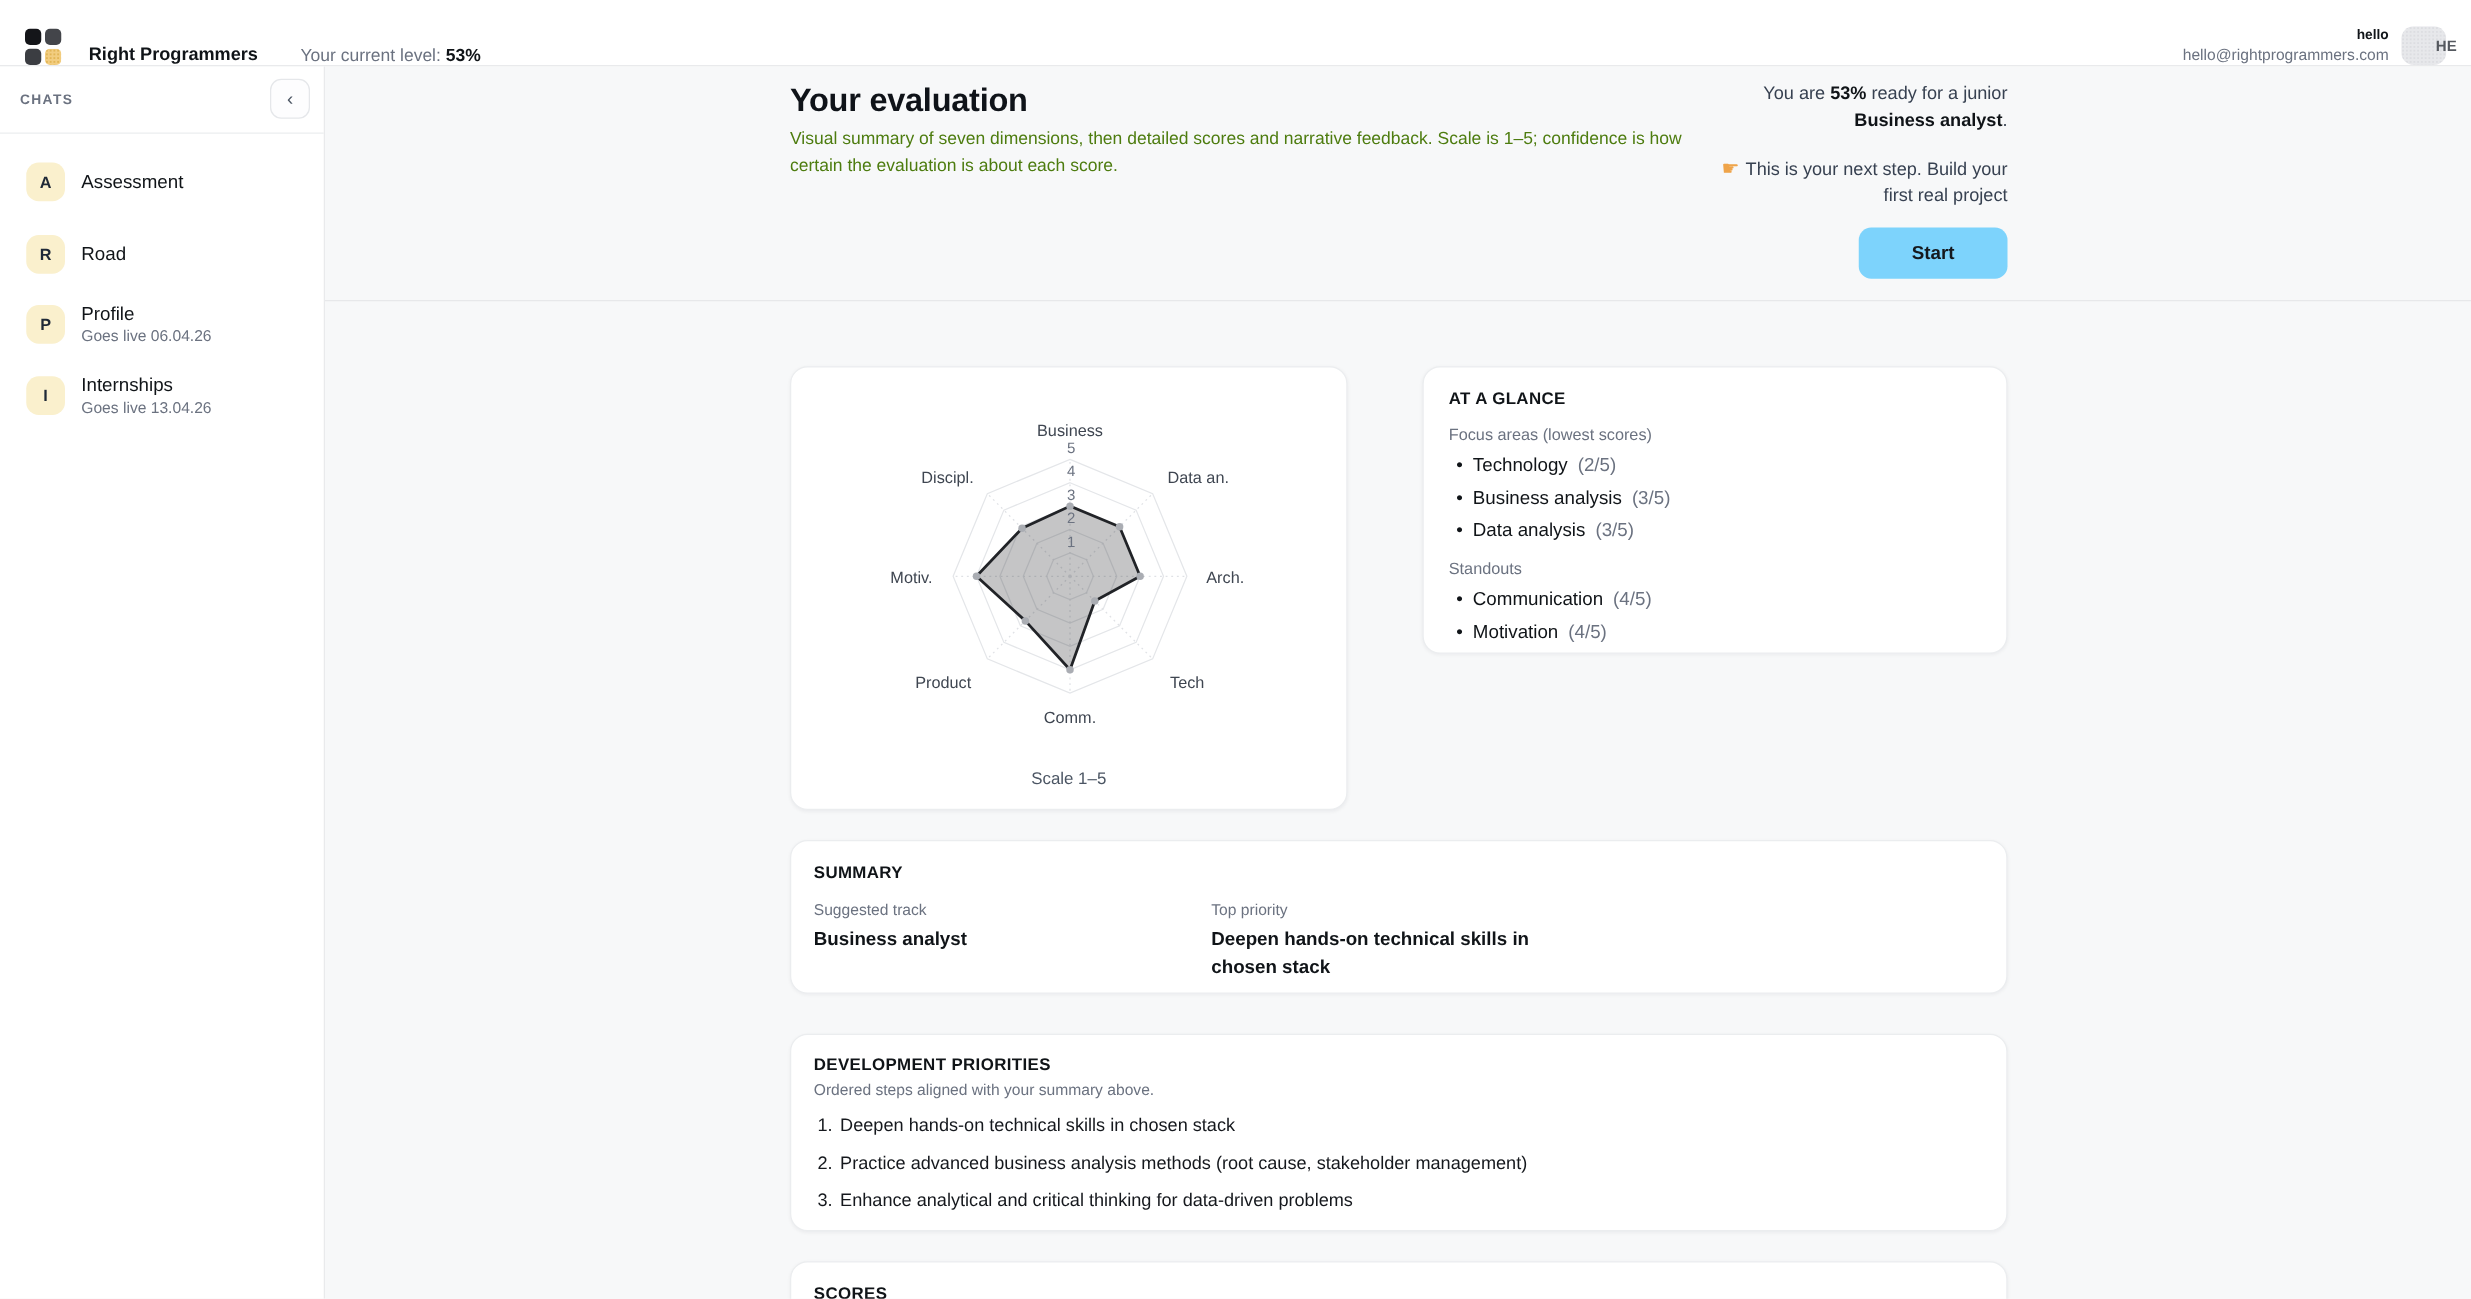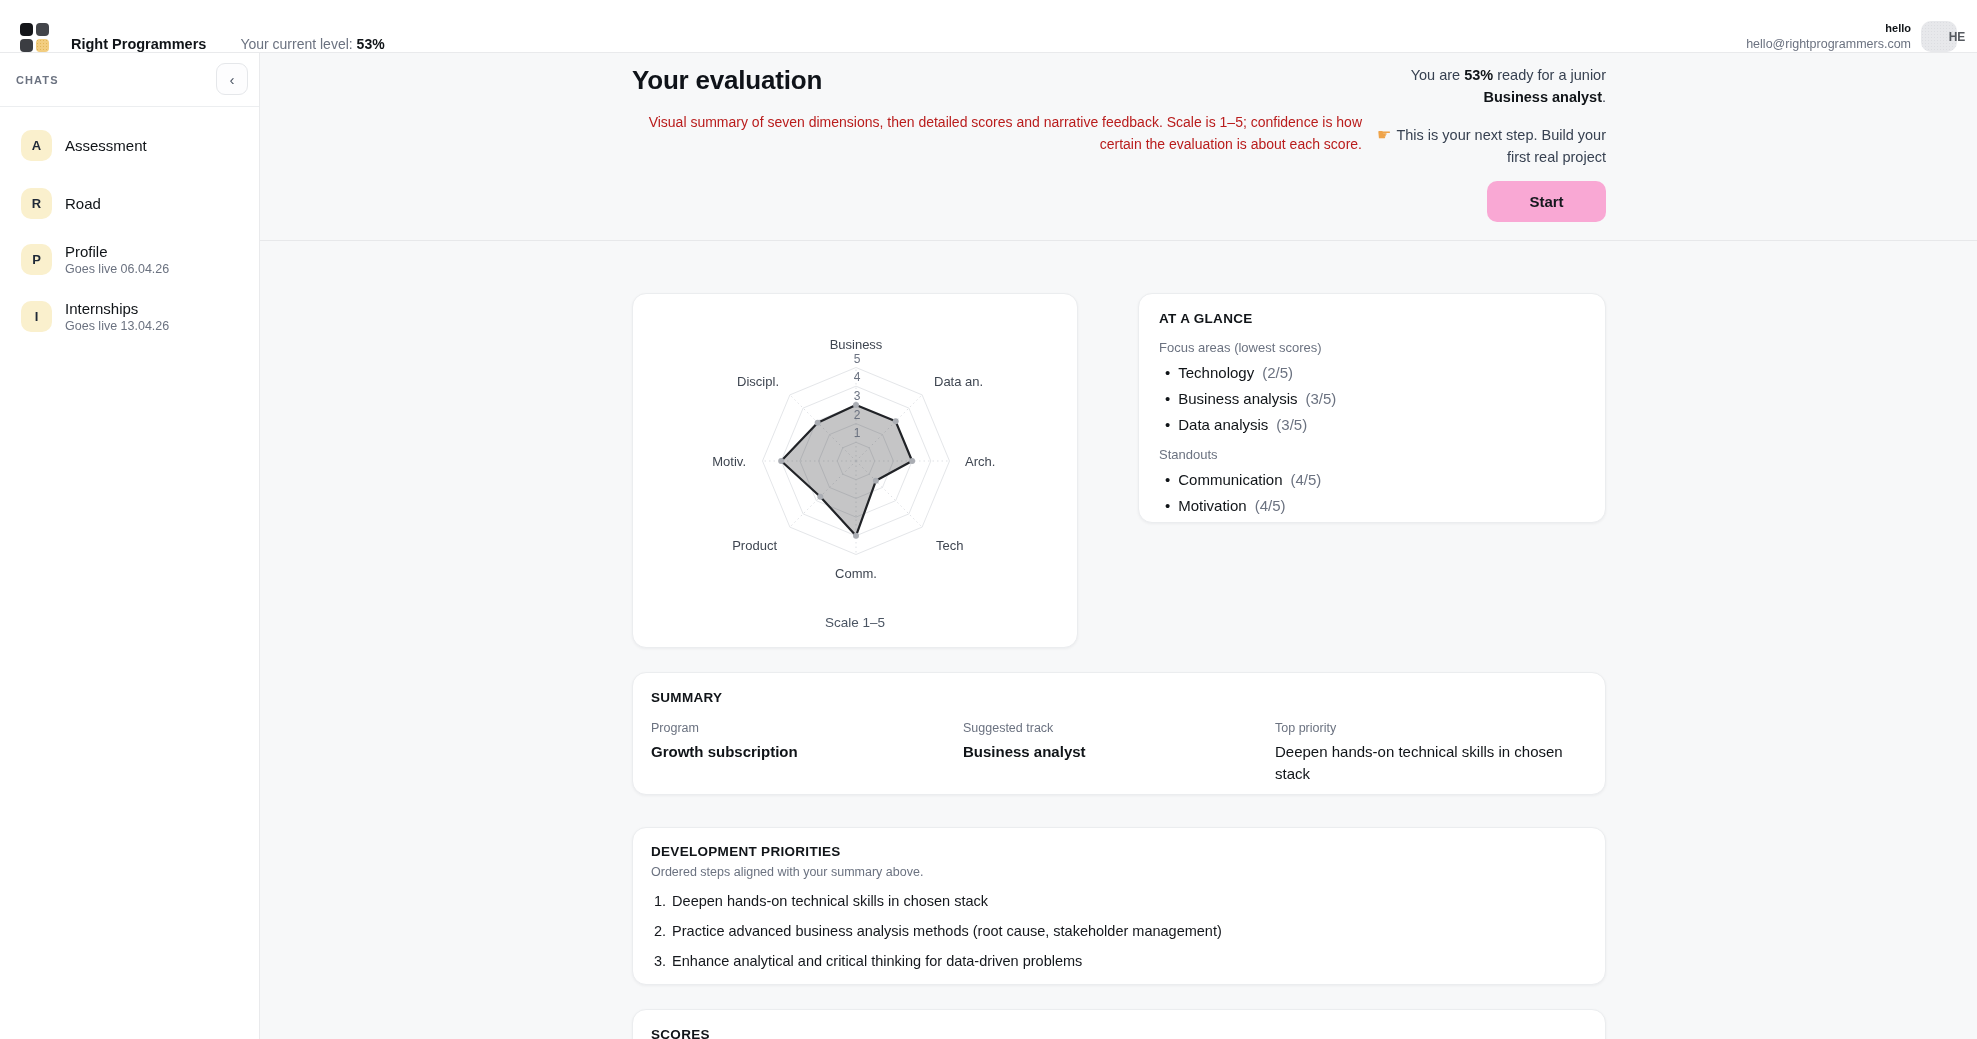--- a/index.html
+++ b/index.html
@@ -41,29 +41,29 @@
                  display:flex; align-items:center; justify-content:center;
                  font-size:13px; font-weight:700; color:#1f2937; }
   .item-label { font-size:15px; color:#101418; }
   .item-sub { font-size:12.5px; color:#6b7280; margin-top:2px; }
 
   
   .main { position:absolute; left:260px; top:53px; width:1717px; height:986px; overflow:hidden; }
 
   .hero-left { position:absolute; left:372px; top:12px; width:730px; }
   .h1 { font-size:26px; font-weight:700; color:#0f1319; letter-spacing:-0.2px; }
-  .hero-sub { margin-top:16px; font-size:14px; line-height:1.55; color:#b91c1c;text-align:right; }
+  .hero-sub { margin-top:4px; font-size:14px; line-height:1.55; color:#4d7c0f; }
 
   .hero-right { position:absolute; left:972px; top:12px; width:374px; text-align:right; }
   .ready-line { font-size:14.5px; line-height:1.5; color:#374151; }
   .ready-line b { color:#101418; font-weight:700; }
   .next-step { margin-top:14px; font-size:14.5px; line-height:1.5; color:#374151; }
   .pointer { color:#efa44a; font-family:"DejaVu Sans", sans-serif; margin-right:5px; font-size:16px; }
   .start-btn { margin-top:13px; width:119px; height:41px; border:none; border-radius:10px;
-               background:#f9a8d4; font-family:"Liberation Sans", sans-serif;
+               background:#7dd3fc; font-family:"Liberation Sans", sans-serif;
                font-size:15px; font-weight:700; color:#15181d; cursor:pointer; }
 
   .hero-divider { position:absolute; left:0; top:187px; width:1717px; border-top:1px solid #e7e8ea; }
 
   .card { position:absolute; background:#fff; border:1px solid #ebedef; border-radius:14px;
           box-shadow:0 1px 3px rgba(16,24,40,.05); }
   .card-title { font-size:13.5px; font-weight:700; color:#101418; letter-spacing:.3px; }
 
   
   .radar-card { left:372px; top:240px; width:446px; height:355px; }
@@ -245,24 +245,20 @@
       <span class="glance-dot">•</span>
       <span class="glance-name">Motivation</span>
       <span class="glance-score">(4/5)</span>
     </div>
   </div>
 
   <div class="card summary-card">
     <div class="card-title">SUMMARY</div>
     <div class="summary-cols">
       <div class="summary-col">
-        <div class="summary-label">Program</div>
-        <div class="summary-value">Growth subscription</div>
-      </div>
-      <div class="summary-col">
         <div class="summary-label">Suggested track</div>
         <div class="summary-value">Business analyst</div>
       </div>
       <div class="summary-col">
         <div class="summary-label">Top priority</div>
         <div class="summary-value">Deepen hands-on technical skills in chosen stack</div>
       </div>
     </div>
   </div>
 

